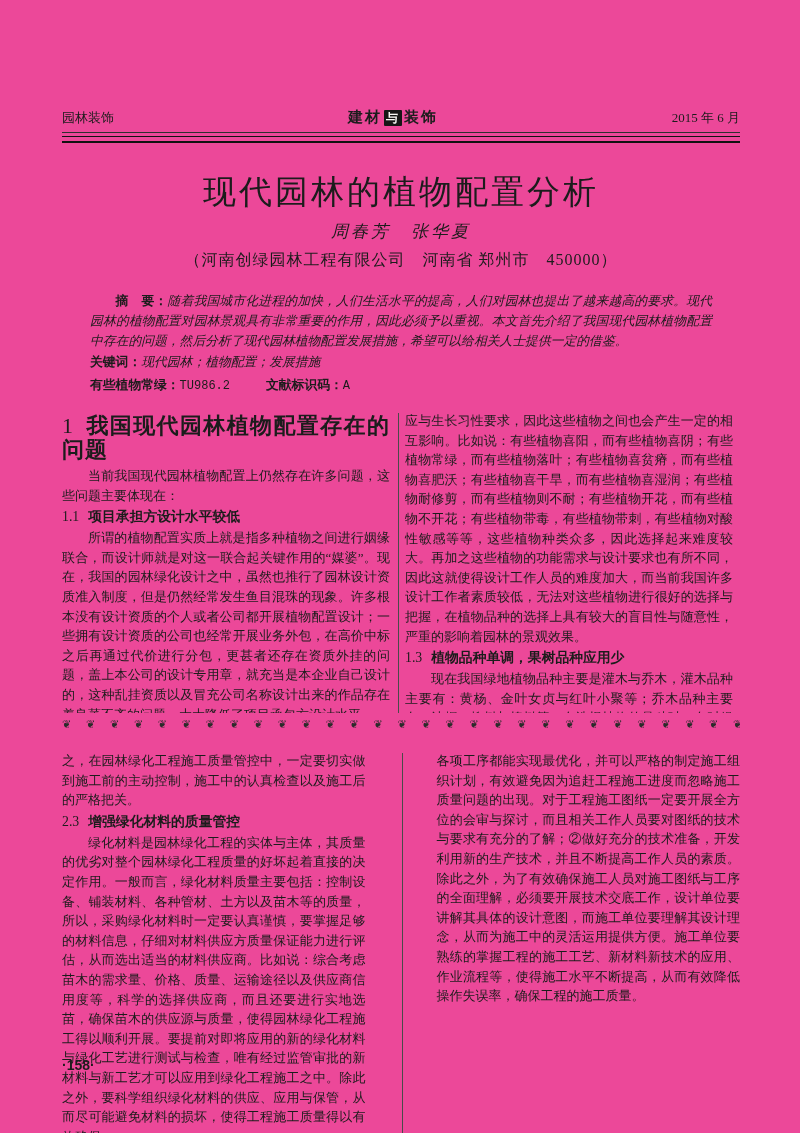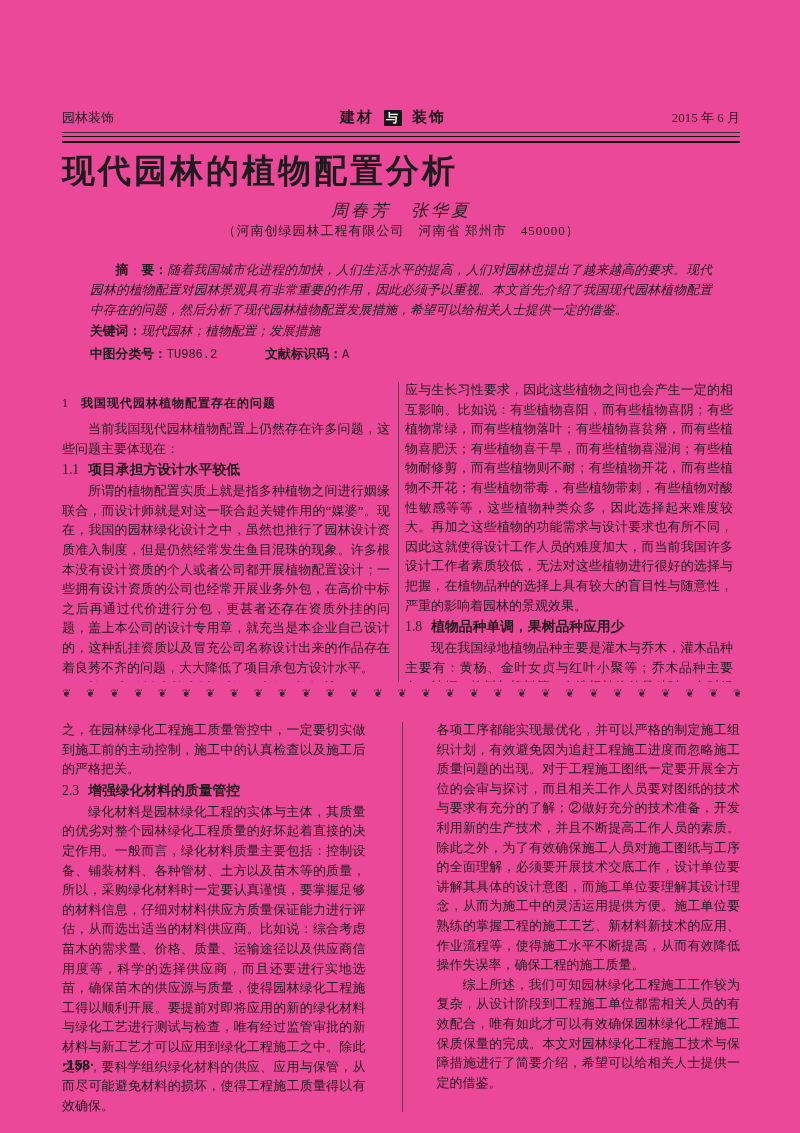--- a/index.html
+++ b/index.html
@@ -11,47 +11,47 @@
     box-sizing:border-box;
     padding:108px 60px 0 62px;
     color:#1c1c1c;
     font-family:"Liberation Serif","DejaVu Serif",serif;
     overflow:hidden;
   }
   
   .hdr{display:flex;justify-content:space-between;align-items:baseline;
        font-size:13px;padding-bottom:5px;border-bottom:1px solid #2f2f2f;}
   .hdr-center{font-weight:700;font-size:15px;letter-spacing:2px;
-              font-family:"Liberation Sans","DejaVu Sans",sans-serif;display:flex;align-items:center;gap:10px;}
+              font-family:"Liberation Sans","DejaVu Sans",sans-serif;display:flex;align-items:center;gap:2px;}
   .hdr-logo-box{display:inline-block;background:#161616;color:#faf9f6;
                 font-size:12px;line-height:14px;padding:1px 2px;border-radius:1px;}
   .thick-rule{height:4px;border-top:1px solid #111;border-bottom:2px solid #111;margin-top:3px;}
   
-  .title{margin-top:6px;text-align:left;font-size:33px;font-weight:700;letter-spacing:3px;}
+  .title{margin-top:27px;text-align:center;font-size:33px;font-weight:400;letter-spacing:3px;}
   .authors{margin-top:5px;text-align:center;font-size:17px;font-style:italic;letter-spacing:3px;}
-  .affil{text-align:center;font-size:13px;letter-spacing:1px;}
+  .affil{margin-top:7px;text-align:center;font-size:16px;letter-spacing:1px;}
   
   .absblock{width:622px;margin:20px auto 0;font-size:12.8px;line-height:20px;text-align:justify;}
   .lab{font-weight:700;font-style:normal;font-family:"Liberation Sans","DejaVu Sans",sans-serif;}
   .abs-text,.kw-text{font-style:italic;}
   .abs-p{text-indent:2em;margin:0;}
   .kw-row{margin-top:1px;}
   .meta-row{margin-top:3px;display:flex;font-style:normal;}
   .meta-row .grp{white-space:nowrap;}
-  .meta-row .grp+ .grp{margin-left:48px;}
+  .meta-row .grp+ .grp{margin-left:36px;}
   .meta-val{font-family:"Liberation Mono","DejaVu Sans Mono",monospace;font-size:12px;}
   
   .cols{display:flex;margin-top:15px;overflow:hidden;}
   .cols.top{height:302px;}
   .cols.bottom{height:392px;gap:28px;}
   .col{width:328px;font-size:13px;line-height:19.6px;text-align:justify;}
   .col-rule{width:1px;background:#4a4a4a;flex:none;margin:2px 6px 0 8px;}
   .para{margin:0;text-indent:2em;}
   .para.no-indent{text-indent:0;}
-  .sec-h1{font-size:12px;margin:11px 0 4px;line-height:24px;}
+  .sec-h1{font-size:22px;margin:3px 0 4px;line-height:24px;}
   .sec-h1 .sec-num{margin-right:13px;}
   .sec-h1 .sec-ttl{font-weight:700;font-family:"Liberation Sans","DejaVu Sans",sans-serif;letter-spacing:1px;}
   .sec-h2{font-size:13.8px;margin:1px 0 1px;line-height:21px;}
   .sec-h2 .sec-num{margin-right:9px;}
   .sec-h2 .sec-ttl{font-weight:700;font-family:"Liberation Sans","DejaVu Sans",sans-serif;}
   
   .ornament{height:18px;margin:5px 0 3px;text-align:center;font-size:11px;
             letter-spacing:6px;color:#2b2b2b;white-space:nowrap;overflow:hidden;}
   
   .footer{position:absolute;left:62px;bottom:60px;font-size:14px;font-weight:600;
@@ -74,53 +74,52 @@
   <div class="thick-rule"></div>
 
   <div class="title">现代园林的植物配置分析</div>
   <div class="authors">周春芳　张华夏</div>
   <div class="affil">（河南创绿园林工程有限公司　河南省 郑州市　450000）</div>
 
   <div class="absblock">
     <p class="abs-p"><span class="lab">摘　要：</span><span class="abs-text">随着我国城市化进程的加快，人们生活水平的提高，人们对园林也提出了越来越高的要求。现代园林的植物配置对园林景观具有非常重要的作用，因此必须予以重视。本文首先介绍了我国现代园林植物配置中存在的问题，然后分析了现代园林植物配置发展措施，希望可以给相关人士提供一定的借鉴。</span></p>
     <div class="kw-row"><span class="lab">关键词：</span><span class="kw-text">现代园林；植物配置；发展措施</span></div>
     <div class="meta-row">
-      <span class="grp"><span class="lab">中图分类号：</span><span class="meta-val">TU986.2</span></span>
+      <span class="grp"><span class="lab">有些植物常绿：</span><span class="meta-val">TU986.2</span></span>
       <span class="grp"><span class="lab">文献标识码：</span><span class="meta-val">A</span></span>
     </div>
   </div>
 
   <div class="cols top">
     <div class="col">
         <div class="sec-h1"><span class="sec-num">1</span><span class="sec-ttl">我国现代园林植物配置存在的问题</span></div>
         <p class="para">当前我国现代园林植物配置上仍然存在许多问题，这些问题主要体现在：</p>
         <div class="sec-h2"><span class="sec-num">1.1</span><span class="sec-ttl">项目承担方设计水平较低</span></div>
         <p class="para">所谓的植物配置实质上就是指多种植物之间进行姻缘联合，而设计师就是对这一联合起关键作用的“媒婆”。现在，我国的园林绿化设计之中，虽然也推行了园林设计资质准入制度，但是仍然经常发生鱼目混珠的现象。许多根本没有设计资质的个人或者公司都开展植物配置设计；一些拥有设计资质的公司也经常开展业务外包，在高价中标之后再通过代价进行分包，更甚者还存在资质外挂的问题，盖上本公司的设计专用章，就充当是本企业自己设计的，这种乱挂资质以及冒充公司名称设计出来的作品存在着良莠不齐的问题，大大降低了项目承包方设计水平。</p>
         <div class="sec-h2"><span class="sec-num">1.2</span><span class="sec-ttl">施工中的认真检查以及施工后的严格把关</span></div>
       </div>
     <div class="col-rule"></div>
     <div class="col">
         <p class="para no-indent">应与生长习性要求，因此这些植物之间也会产生一定的相互影响。比如说：有些植物喜阳，而有些植物喜阴；有些植物常绿，而有些植物落叶；有些植物喜贫瘠，而有些植物喜肥沃；有些植物喜干旱，而有些植物喜湿润；有些植物耐修剪，而有些植物则不耐；有些植物开花，而有些植物不开花；有些植物带毒，有些植物带刺，有些植物对酸性敏感等等，这些植物种类众多，因此选择起来难度较大。再加之这些植物的功能需求与设计要求也有所不同，因此这就使得设计工作人员的难度加大，而当前我国许多设计工作者素质较低，无法对这些植物进行很好的选择与把握，在植物品种的选择上具有较大的盲目性与随意性，严重的影响着园林的景观效果。</p>
-        <div class="sec-h2"><span class="sec-num">1.8</span><span class="sec-ttl">植物品种单调，果树品种应用少</span></div>
+        <div class="sec-h2"><span class="sec-num">1.3</span><span class="sec-ttl">植物品种单调，果树品种应用少</span></div>
         <p class="para">现在我国绿地植物品种主要是灌木与乔木，灌木品种主要有：黄杨、金叶女贞与红叶小聚等；乔木品种主要有：法桐、柳树与槐树等。在选择植物的品种时，有时候过于强调“四级常绿”问</p>
       </div>
   </div>
 
   <div class="ornament">❦ ❦ ❦ ❦ ❦ ❦ ❦ ❦ ❦ ❦ ❦ ❦ ❦ ❦ ❦ ❦ ❦ ❦ ❦ ❦ ❦ ❦ ❦ ❦ ❦ ❦ ❦ ❦ ❦ ❦ ❦ ❦ ❦ ❦ ❦ ❦ ❦ ❦ ❦ ❦</div>
 
   <div class="cols bottom">
     <div class="col">
         <p class="para no-indent">之，在园林绿化工程施工质量管控中，一定要切实做到施工前的主动控制，施工中的认真检查以及施工后的严格把关。</p>
         <div class="sec-h2"><span class="sec-num">2.3</span><span class="sec-ttl">增强绿化材料的质量管控</span></div>
         <p class="para">绿化材料是园林绿化工程的实体与主体，其质量的优劣对整个园林绿化工程质量的好坏起着直接的决定作用。一般而言，绿化材料质量主要包括：控制设备、铺装材料、各种管材、土方以及苗木等的质量，所以，采购绿化材料时一定要认真谨慎，要掌握足够的材料信息，仔细对材料供应方质量保证能力进行评估，从而选出适当的材料供应商。比如说：综合考虑苗木的需求量、价格、质量、运输途径以及供应商信用度等，科学的选择供应商，而且还要进行实地选苗，确保苗木的供应源与质量，使得园林绿化工程施工得以顺利开展。要提前对即将应用的新的绿化材料与绿化工艺进行测试与检查，唯有经过监管审批的新材料与新工艺才可以应用到绿化工程施工之中。除此之外，要科学组织绿化材料的供应、应用与保管，从而尽可能避免材料的损坏，使得工程施工质量得以有效确保。</p>
         <div class="sec-h2"><span class="sec-num">2.4</span><span class="sec-ttl">增强绿化施工工序与施工技术的质量保证</span></div>
         <p class="para">①要不断优化工程施工工序，依照工程本身特点以及施工中施工质量所关系到的具体园林绿化要素来选择科学的施工工序。在施工工序中一定要对技术环境予以充分的考虑，进而使得</p>
       </div>
     <div class="col-rule"></div>
     <div class="col">
         <p class="para no-indent">各项工序都能实现最优化，并可以严格的制定施工组织计划，有效避免因为追赶工程施工进度而忽略施工质量问题的出现。对于工程施工图纸一定要开展全方位的会审与探讨，而且相关工作人员要对图纸的技术与要求有充分的了解；②做好充分的技术准备，开发利用新的生产技术，并且不断提高工作人员的素质。除此之外，为了有效确保施工人员对施工图纸与工序的全面理解，必须要开展技术交底工作，设计单位要讲解其具体的设计意图，而施工单位要理解其设计理念，从而为施工中的灵活运用提供方便。施工单位要熟练的掌握工程的施工工艺、新材料新技术的应用、作业流程等，使得施工水平不断提高，从而有效降低操作失误率，确保工程的施工质量。</p>
-        <p class="para">综上所述，我们可知园林绿化工程施工工作较为复杂，从设计阶段到工程施工单位都需相关人员的有效配合，唯有如此才可以有效确保园林绿化工程施工保质保量的完成。本文对园林绿化工程施工技术与保障措施进行了简要介绍，希望可以给相关人士提供一定的借鉴。</p>
       </div>
   </div>
 
   <div class="footer">·158·</div>
 
 </div>
 
 </body></html>

